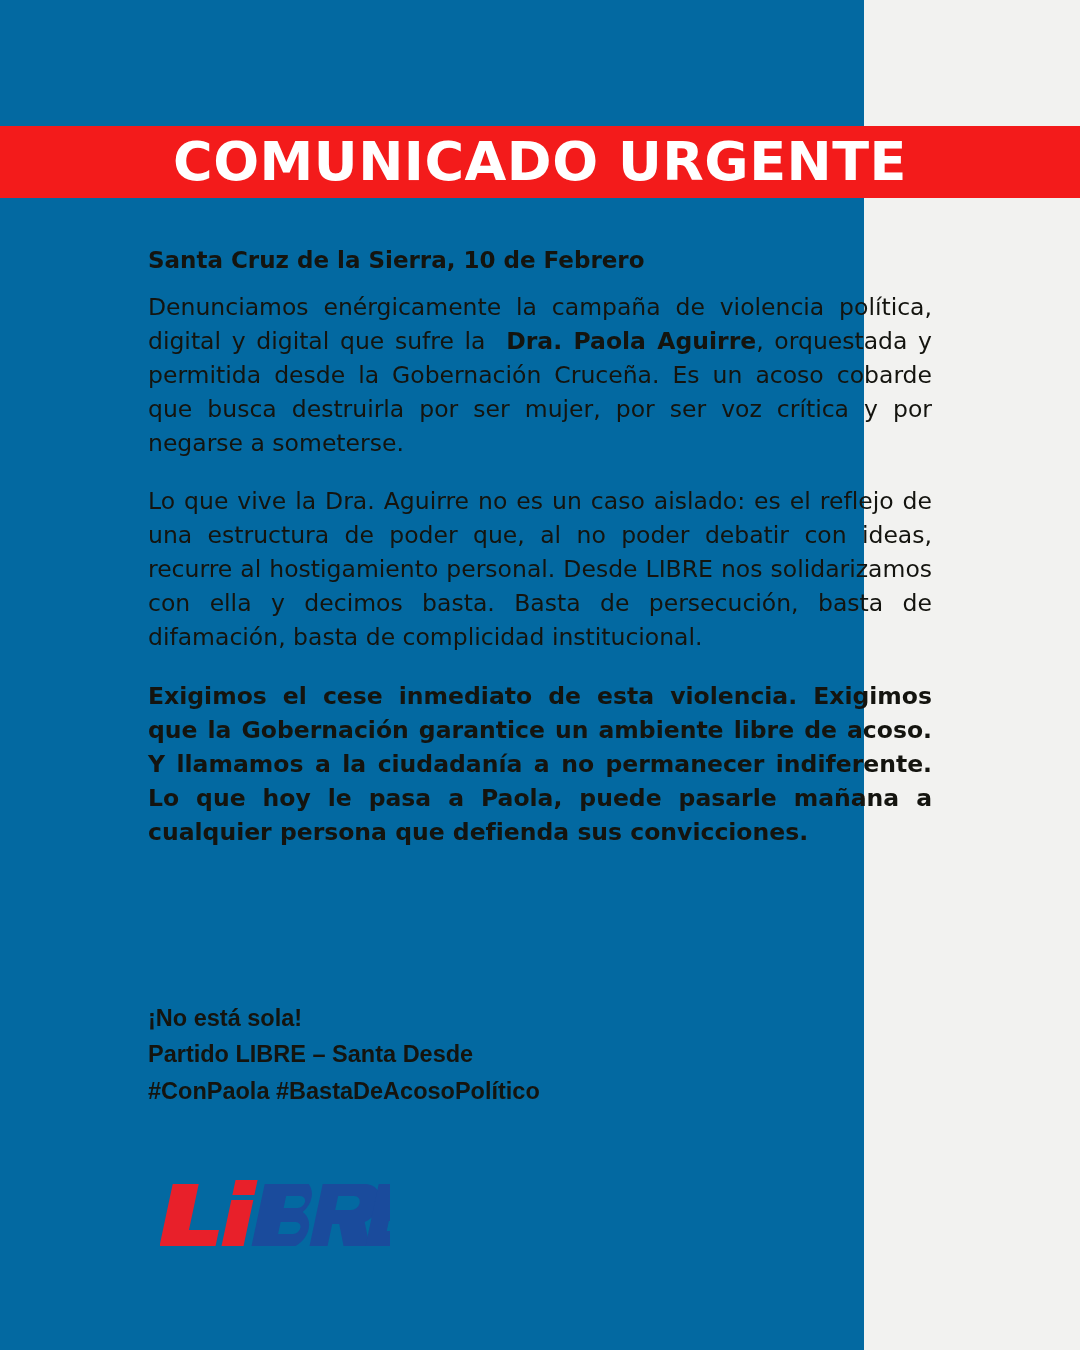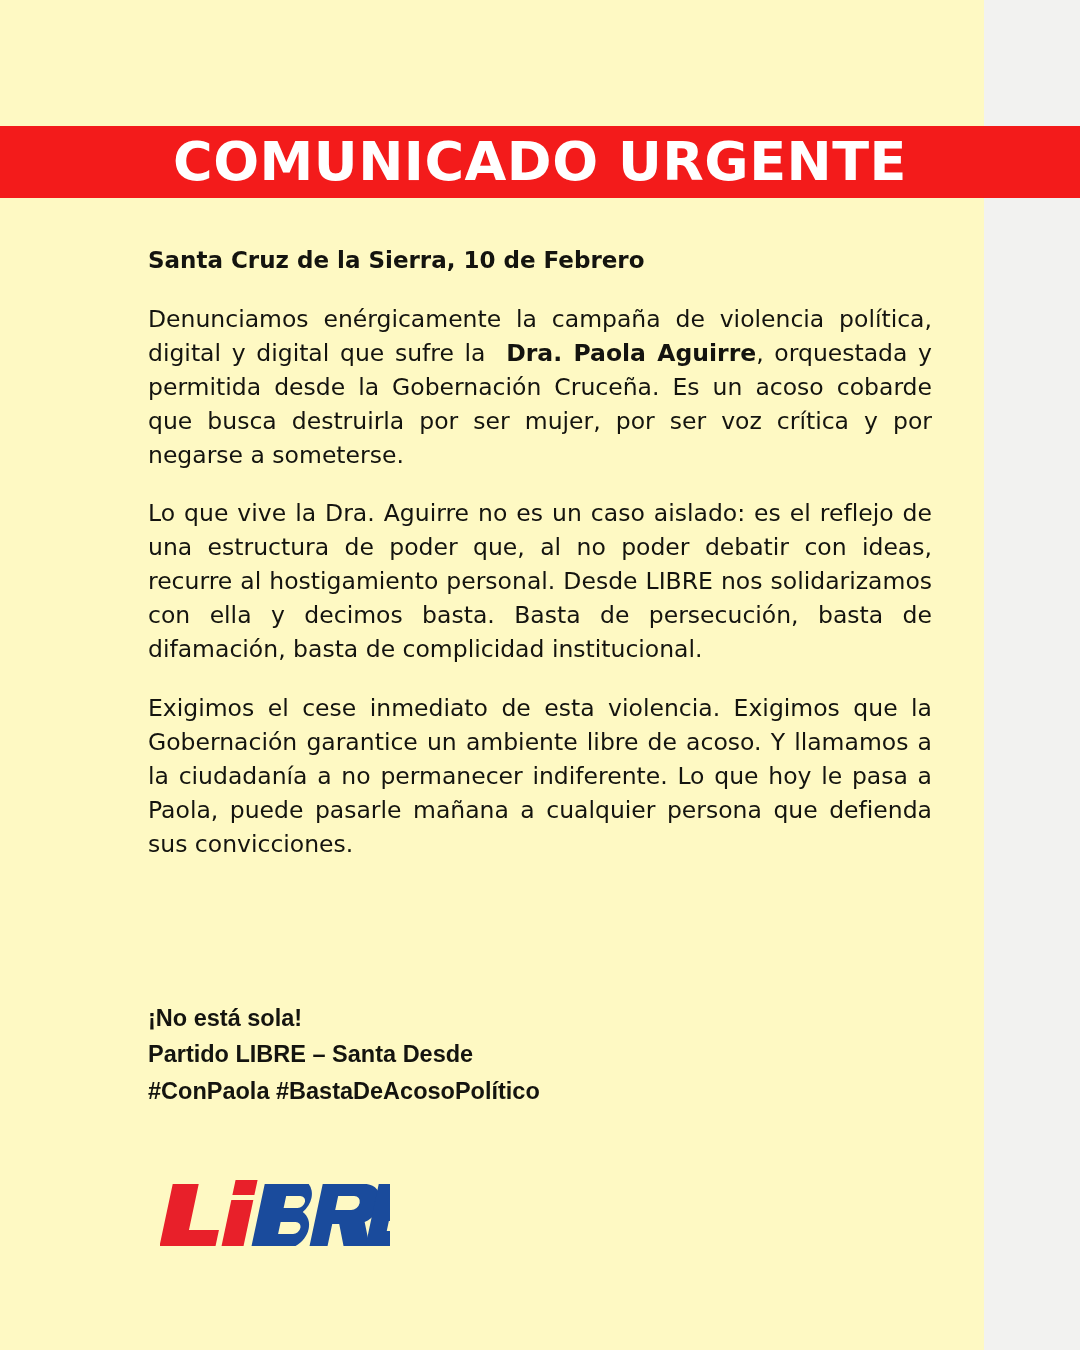--- a/index.html
+++ b/index.html
@@ -9,23 +9,23 @@
   body {
     width: 1080px;
     height: 1350px;
     background: #f2f2f0;
     font-family: "Liberation Sans", sans-serif;
     color: #1b1b1b;
     overflow: hidden;
   }
   .page {
     position: relative;
-    width: 984px;
+    width: 864px;
     height: 1350px;
-    background: #fef9c3;
+    background: #0369a1;
   }
   .banner {
     position: absolute;
     top: 126px;
     left: 0;
     width: 1080px;
     height: 72px;
     background: #f31b1b;
     display: flex;
     align-items: center;
@@ -44,34 +44,35 @@
     position: absolute;
     top: 246px;
     left: 148px;
     width: 784px;
   }
   .dateline {
     font-family: "DejaVu Sans", sans-serif;
     font-weight: bold;
     font-size: 23px;
     color: #14140f;
-    margin: 0 0 26px 0;
+    margin: 0 0 14px 0;
     line-height: 1.3;
   }
   p.body-text {
     font-family: "DejaVu Sans", sans-serif;
     font-size: 23.5px;
     line-height: 1.45;
     color: #14140f;
     text-align: justify;
     text-justify: inter-word;
     margin: 0 0 24px 0;
   }
   p.body-text:last-of-type {
     margin-bottom: 0;
+    font-weight: bold;
   }
   .bold-inline {
     font-weight: bold;
     margin-left: 10px;
   }
   .signoff {
     position: absolute;
     top: 1000px;
     left: 148px;
     width: 784px;

